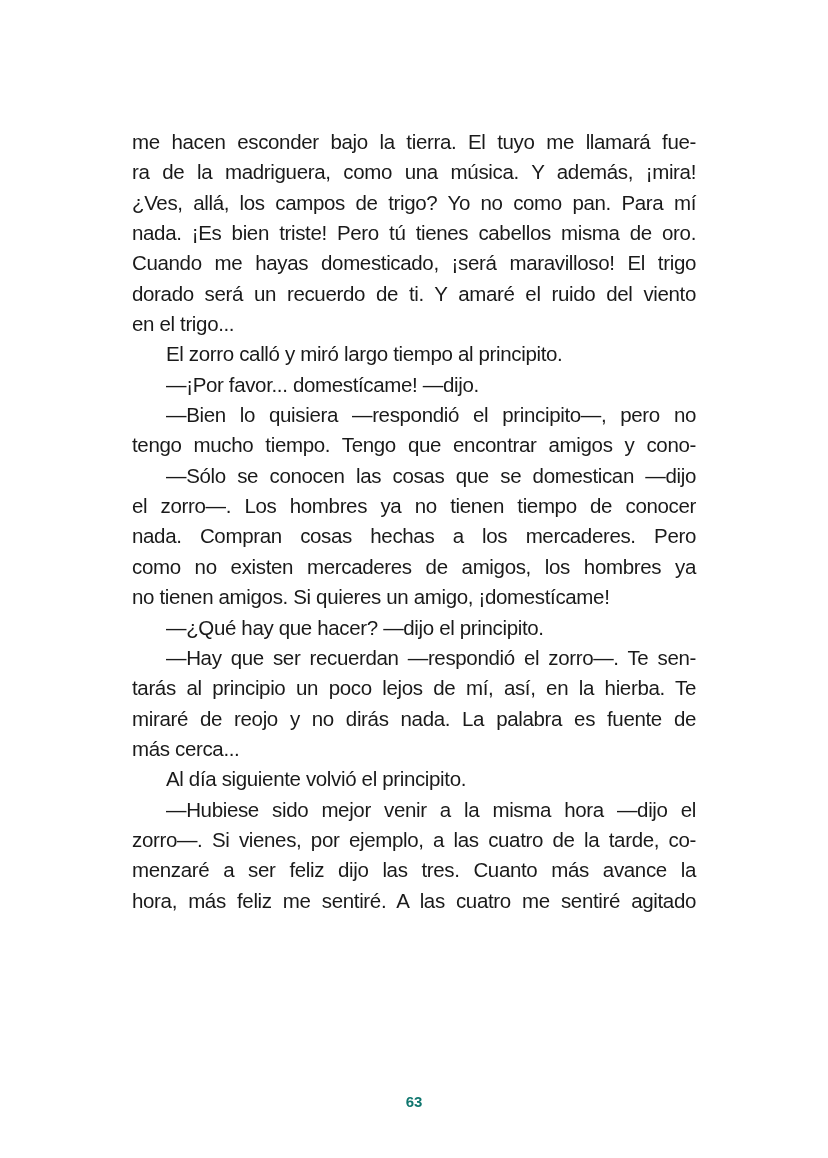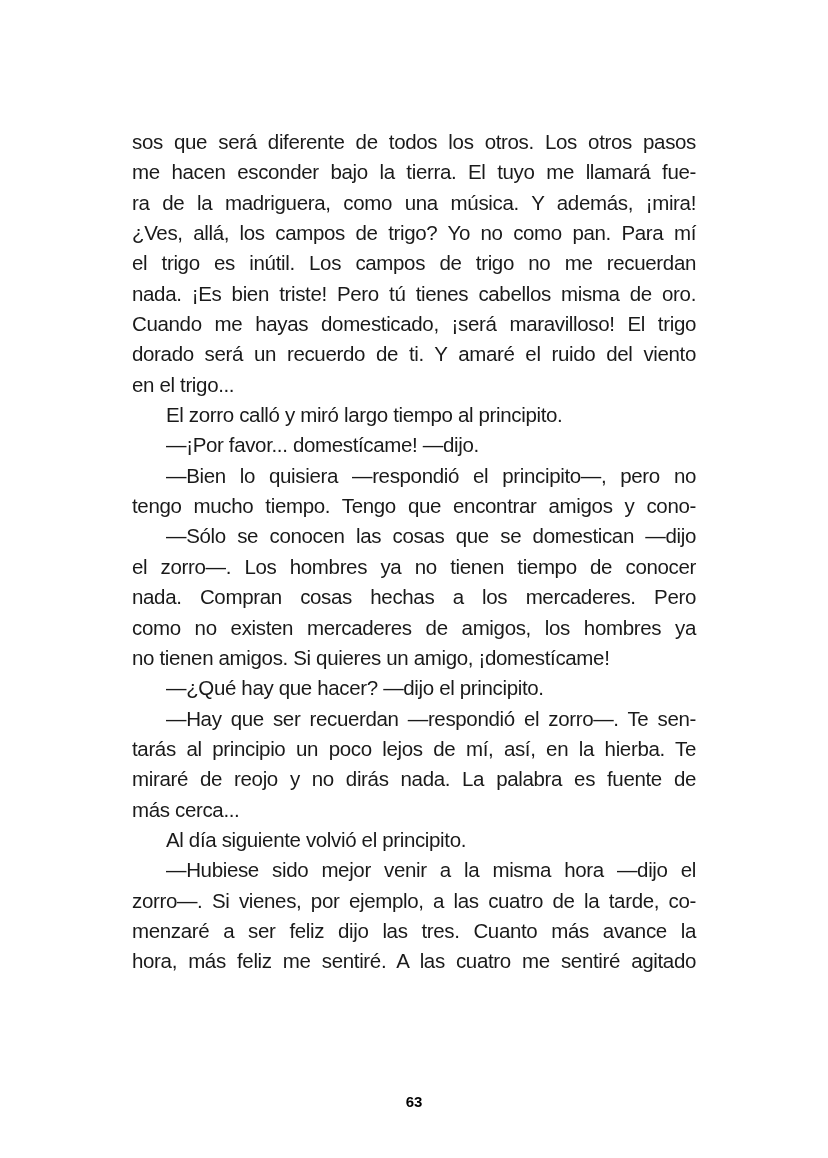--- a/index.html
+++ b/index.html
@@ -49,34 +49,32 @@
     }
     .page-number {
       position: absolute;
       left: 0;
       width: 828px;
       top: 1093px;
       text-align: center;
       font-family: "Liberation Sans", "DejaVu Sans", sans-serif;
       font-weight: bold;
       font-size: 15px;
-      color: #000000;
+      color: #0f766e;
     }
   </style>
 </head>
 <body>
 
 <div class="page">
   <div class="text-block" id="text-block">
 
-    <span class="line">sos que será diferente de todos los otros. Los otros pasos</span>
     <span class="line">me hacen esconder bajo la tierra. El tuyo me llamará fue-</span>
     <span class="line">ra de la madriguera, como una música. Y además, ¡mira!</span>
     <span class="line">¿Ves, allá, los campos de trigo? Yo no como pan. Para mí</span>
-    <span class="line">el trigo es inútil. Los campos de trigo no me recuerdan</span>
     <span class="line">nada. ¡Es bien triste! Pero tú tienes cabellos misma de oro.</span>
     <span class="line">Cuando me hayas domesticado, ¡será maravilloso! El trigo</span>
     <span class="line">dorado será un recuerdo de ti. Y amaré el ruido del viento</span>
     <span class="line last">en el trigo...</span>
     <span class="line indent last">El zorro calló y miró largo tiempo al principito.</span>
     <span class="line indent last">—¡Por favor... domestícame! —dijo.</span>
     <span class="line indent">—Bien lo quisiera —respondió el principito—, pero no</span>
     <span class="line">tengo mucho tiempo. Tengo que encontrar amigos y cono-</span>
     <span class="line indent">—Sólo se conocen las cosas que se domestican —dijo</span>
     <span class="line">el zorro—. Los hombres ya no tienen tiempo de conocer</span>

